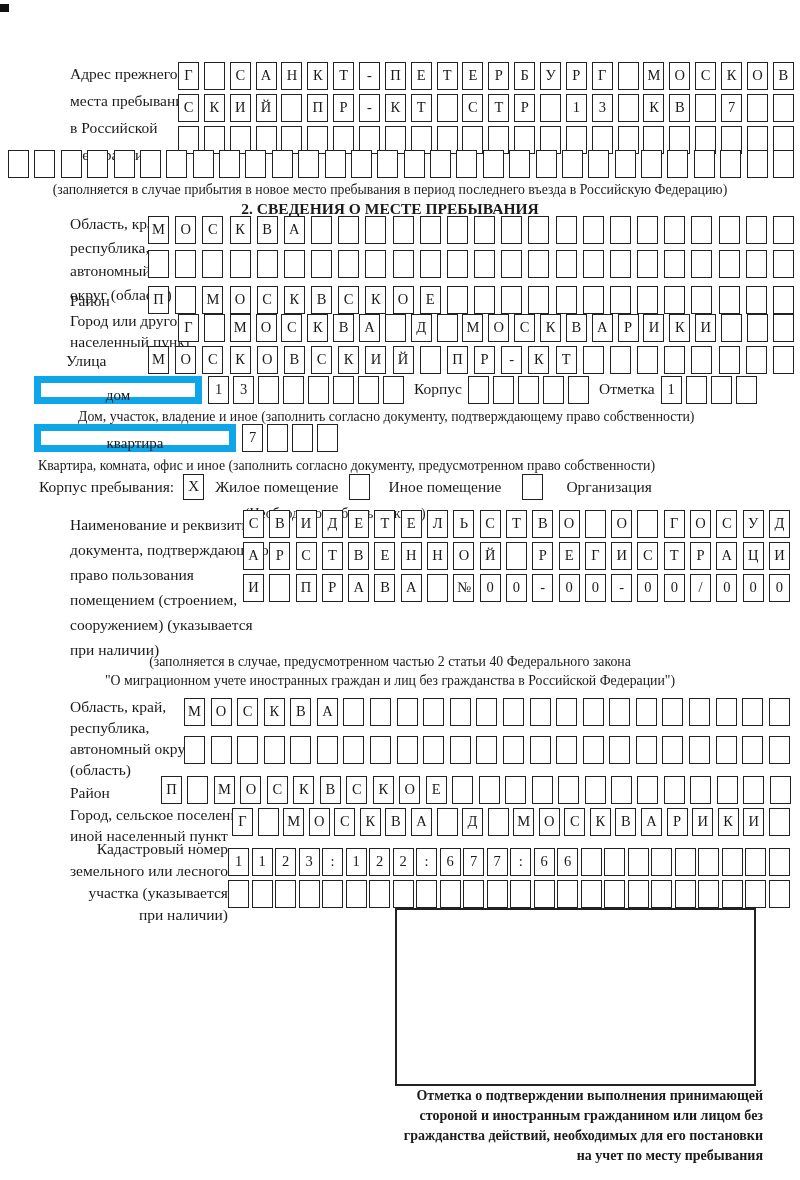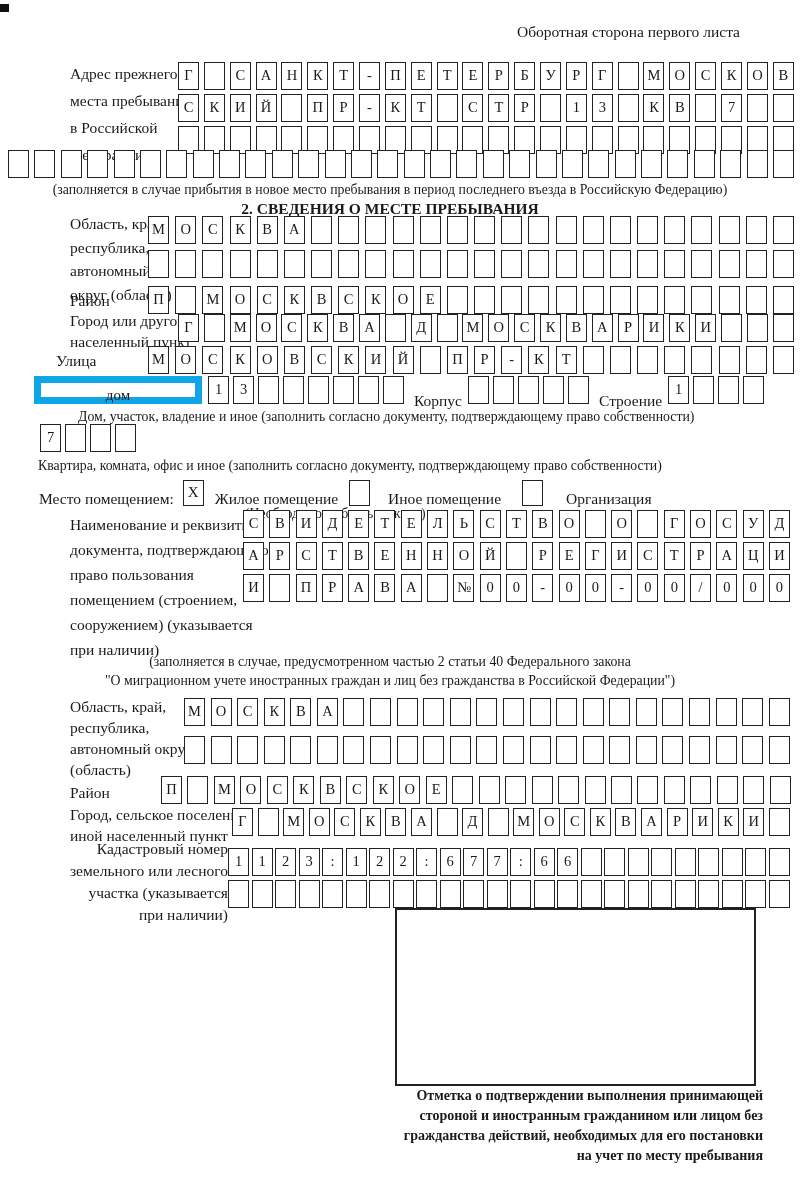--- a/index.html
+++ b/index.html
@@ -19,36 +19,35 @@
     flex:none; width:21px; height:28px; box-sizing:border-box;
     border:1.6px solid #222; background:#fff; text-align:center;
     font-size:14.5px; line-height:25px;
   }
   .packed { display:flex; gap:4px; height:28px; }
   .hrow { position:absolute; display:flex; align-items:flex-start; }
   .widebox {
     flex:none; box-sizing:border-box; border:7px solid #0ea5e9; height:28px;
     text-align:center; font-size:15px; line-height:24px; background:#fff;
   }
-  .inline-lbl { flex:none; font-size:15.5px; line-height:26px;margin-top:12px; }
+  .inline-lbl { flex:none; font-size:15.5px; line-height:26px; }
   .checkbox {
     flex:none; width:21px; height:26px; box-sizing:border-box; border:1.6px solid #222;
     text-align:center; font-size:15px; line-height:23px; background:#fff;
   }
   .stamp-box { position:absolute; border:2px solid #222; background:#fff; }
   .corner { position:absolute; left:0; top:4px; width:9px; height:8px; background:#111; }
 </style>
 </head>
 <body>
 
 <div class="page">
 
   <div class="corner"></div>
 
-  <div class="lbl" style="top:20px; left:0; width:740px; text-align:right;">Оборотная сторона первого листа</div>
 
   <div class="lbl multiline" style="top:60px; left:70px; line-height:27px;">Адрес прежнего
 места пребывания
 в Российской
 Федерации</div>
   <div class="cellrow" style="top:62px;  left:178px; width:616px;">
       <span class="cell">Г</span>
       <span class="cell"></span>
       <span class="cell">С</span>
       <span class="cell">А</span>
@@ -268,21 +267,21 @@
       <span class="cell">А</span>
       <span class="cell">Р</span>
       <span class="cell">И</span>
       <span class="cell">К</span>
       <span class="cell">И</span>
       <span class="cell"></span>
       <span class="cell"></span>
       <span class="cell"></span>
     </div>
 
-  <div class="lbl" style="top:349px; left:56px;">Улица</div>
+  <div class="lbl" style="top:349px; left:66px;">Улица</div>
   <div class="cellrow" style="top:346px; left:148px; width:646px;">
       <span class="cell">М</span>
       <span class="cell">О</span>
       <span class="cell">С</span>
       <span class="cell">К</span>
       <span class="cell">О</span>
       <span class="cell">В</span>
       <span class="cell">С</span>
       <span class="cell">К</span>
       <span class="cell">И</span>
@@ -316,42 +315,43 @@
         <span class="cell"></span>
       </div>
     <div class="inline-lbl" style="margin-left:10px;">Корпус</div>
     <div class="packed" style="margin-left:6px;">
         <span class="cell"></span>
         <span class="cell"></span>
         <span class="cell"></span>
         <span class="cell"></span>
         <span class="cell"></span>
       </div>
-    <div class="inline-lbl" style="margin-left:10px;">Строение</div>
+    <div class="inline-lbl" style="margin-left:10px;">Отметка</div>
     <div class="packed" style="margin-left:6px;">
         <span class="cell">1</span>
         <span class="cell"></span>
         <span class="cell"></span>
         <span class="cell"></span>
       </div>
   </div>
   <div class="note" style="top:408px; left:38px;margin-left:40px;">Дом, участок, владение и иное (заполнить согласно документу, подтверждающему право собственности)</div>
 
   <div class="hrow" style="top:424px; left:34px;">
+    <div class="widebox" style="width:202px;">квартира</div>
     <div class="packed" style="margin-left:6px;">
         <span class="cell">7</span>
         <span class="cell"></span>
         <span class="cell"></span>
         <span class="cell"></span>
       </div>
   </div>
-  <div class="note" style="top:457px; left:38px;">Квартира, комната, офис и иное (заполнить согласно документу, подтверждающему право собственности)</div>
+  <div class="note" style="top:457px; left:38px;">Квартира, комната, офис и иное (заполнить согласно документу, предусмотренном право собственности)</div>
 
   <div class="hrow" style="top:474px; left:39px; align-items:center;">
-    <div class="inline-lbl">Место помещением:</div>
+    <div class="inline-lbl">Корпус пребывания:</div>
     <div class="checkbox" style="margin-left:9px;">X</div>
     <div class="inline-lbl" style="margin-left:11px;">Жилое помещение</div>
     <div class="checkbox" style="margin-left:11px;"></div>
     <div class="inline-lbl" style="margin-left:18px;">Иное помещение</div>
     <div class="checkbox" style="margin-left:21px;"></div>
     <div class="inline-lbl" style="margin-left:23px;">Организация</div>
   </div>
   <div class="note" style="top:505px; left:245px;">(Необходимо выбрать нужное)</div>
 
   <div class="lbl multiline lh25" style="top:512px; left:70px;">Наименование и реквизиты

